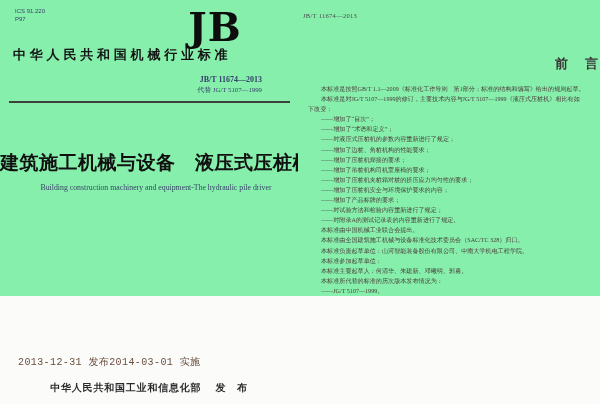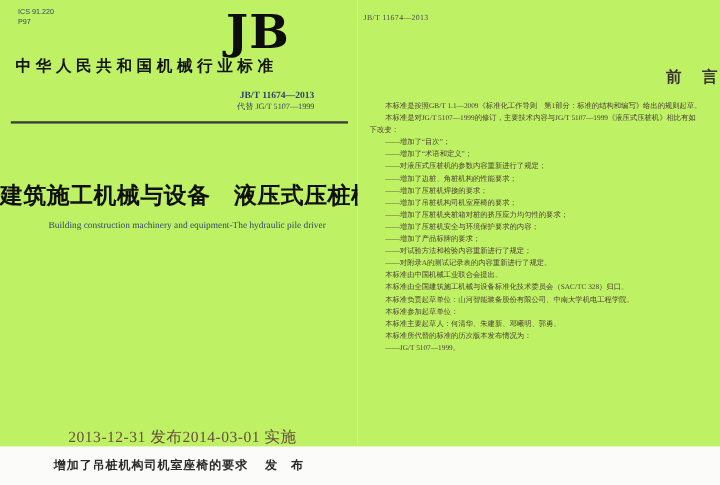--- a/index.html
+++ b/index.html
@@ -3,21 +3,21 @@
 <meta charset="utf-8">
 <style>
   * { margin:0; padding:0; box-sizing:border-box; }
   html,body { width:600px; height:404px; }
   body {
     position:relative;
     background:#fbfbfa;
     font-family:"Liberation Serif","DejaVu Serif",serif;
     overflow:hidden;
   }
-  .page { position:absolute; top:0; height:372px; background:#bef264; }
+  .page { position:absolute; top:0; height:296px; background:#86efac; }
   .cover { left:0; width:298px; }
   .fw { left:298px; width:302px; }
 
   
   .ics {
     position:absolute; left:15px; top:8px;
     font-size:6px; line-height:7.5px; color:#3a4468;
     font-family:"Liberation Sans",sans-serif;
   }
   .logo {
@@ -44,22 +44,22 @@
     position:absolute; left:0; right:0; top:150px; text-align:center;
     font-size:19px; font-weight:bold; color:#101010; letter-spacing:0.5px;
     white-space:nowrap;
   }
   .title-en {
     position:absolute; left:0; right:0; top:183px; text-align:center;
     font-size:7.8px; color:#394569; white-space:nowrap;padding-left:14px;
   }
   .dates {
     position:absolute; left:18px; right:12px; top:355px;
-    display:flex; justify-content:center;
-    font-size:13px; color:#6a4e3d; letter-spacing:0.4px;
+    display:flex; justify-content:flex-start;
+    font-size:10px; color:#6a4e3d; letter-spacing:0.4px;font-family:Liberation Mono, monospace;
   }
   .pubrow {
     position:absolute; left:0; right:0; top:381px; text-align:center;
     font-size:10px; font-weight:bold; color:#2b2b2b; letter-spacing:0.8px;
     white-space:nowrap;
   }
   .pubrow .gap { display:inline-block; width:14px; }
 
   
   .fw-header {
@@ -99,21 +99,21 @@
 
   <div class="title-cn">建筑施工机械与设备　液压式压桩机</div>
   <div class="title-en">Building construction machinery and equipment-The hydraulic pile driver</div>
 
   <div class="dates">
     <span>2013-12-31 发布</span>
     <span>2014-03-01 实施</span>
   </div>
 
   <div class="pubrow">
-    <span>增加了吊桩机构司机室座椅的要求</span><span class="gap"></span><span>发　布</span>
+    <span>中华人民共和国工业和信息化部</span><span class="gap"></span><span>发　布</span>
   </div>
 </div>
 
 <div class="page fw">
   <div class="fw-header">JB/T 11674—2013</div>
   <div class="fw-title">前　言</div>
 
   <div class="fw-body">
     <div class="ln ind">本标准是按照GB/T 1.1—2009《标准化工作导则　第1部分：标准的结构和编写》给出的规则起草。</div>
     <div class="ln ind">本标准是对JG/T 5107—1999的修订，主要技术内容与JG/T 5107—1999《液压式压桩机》相比有如</div>

